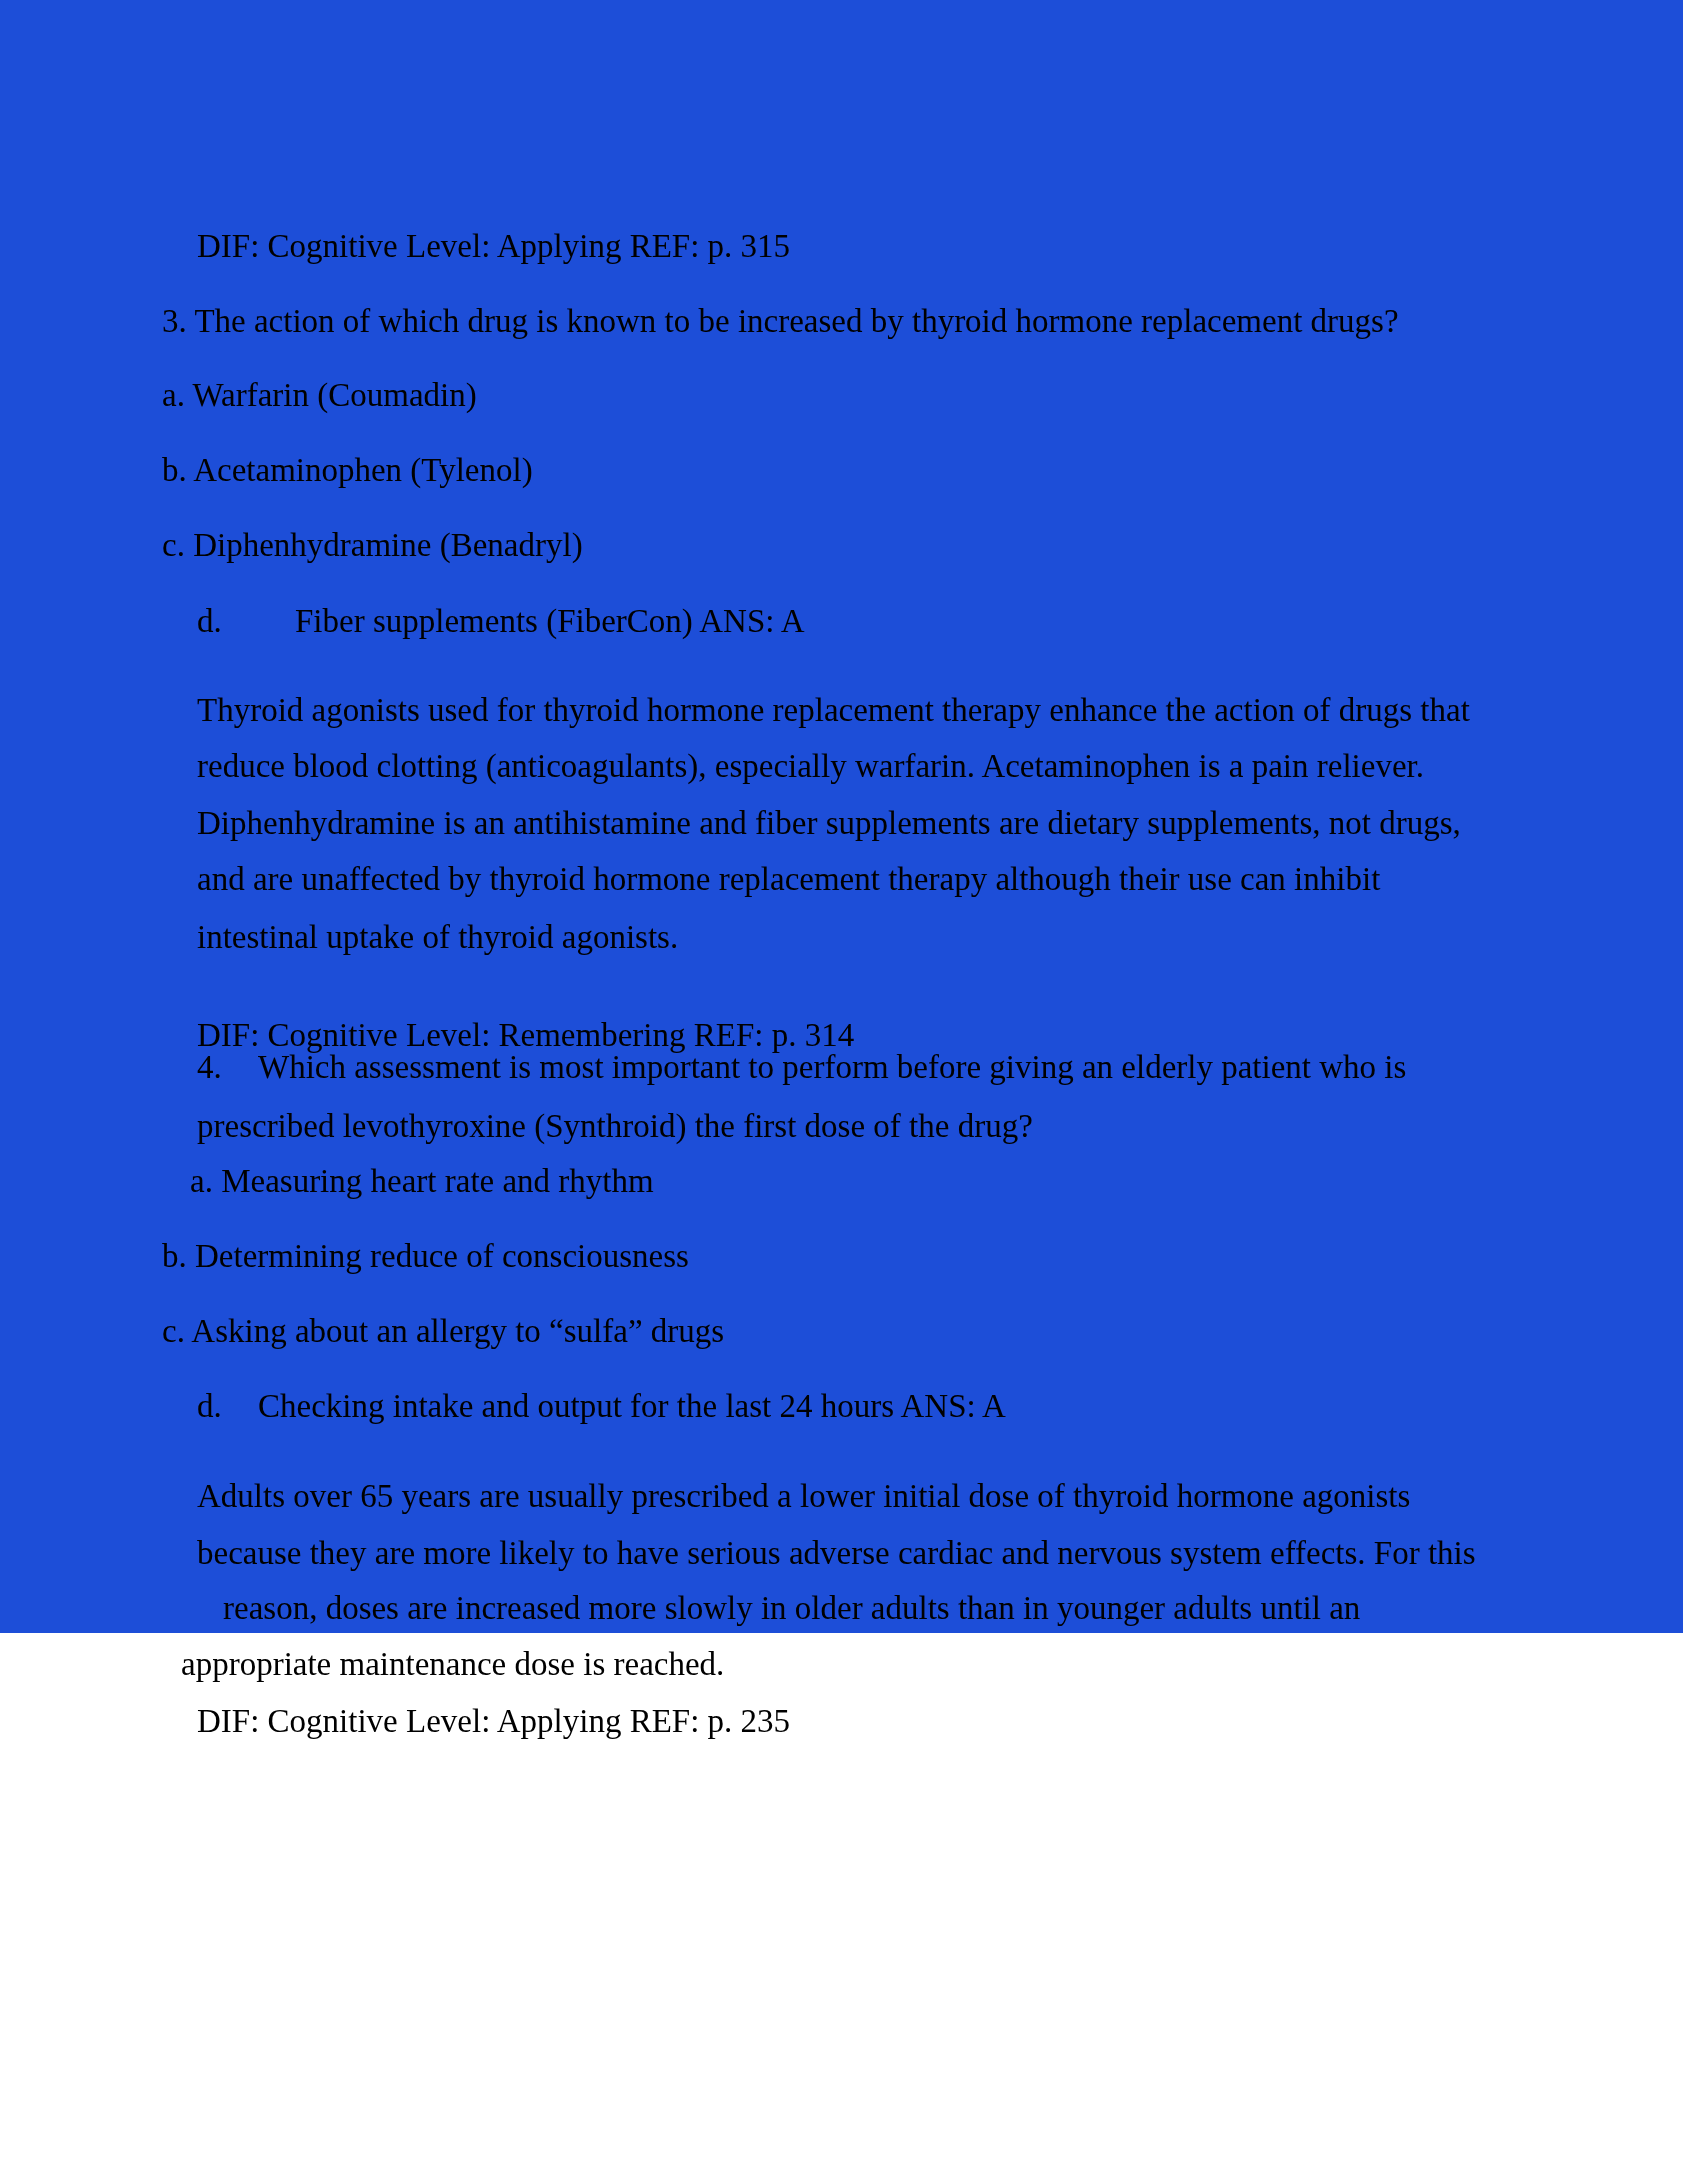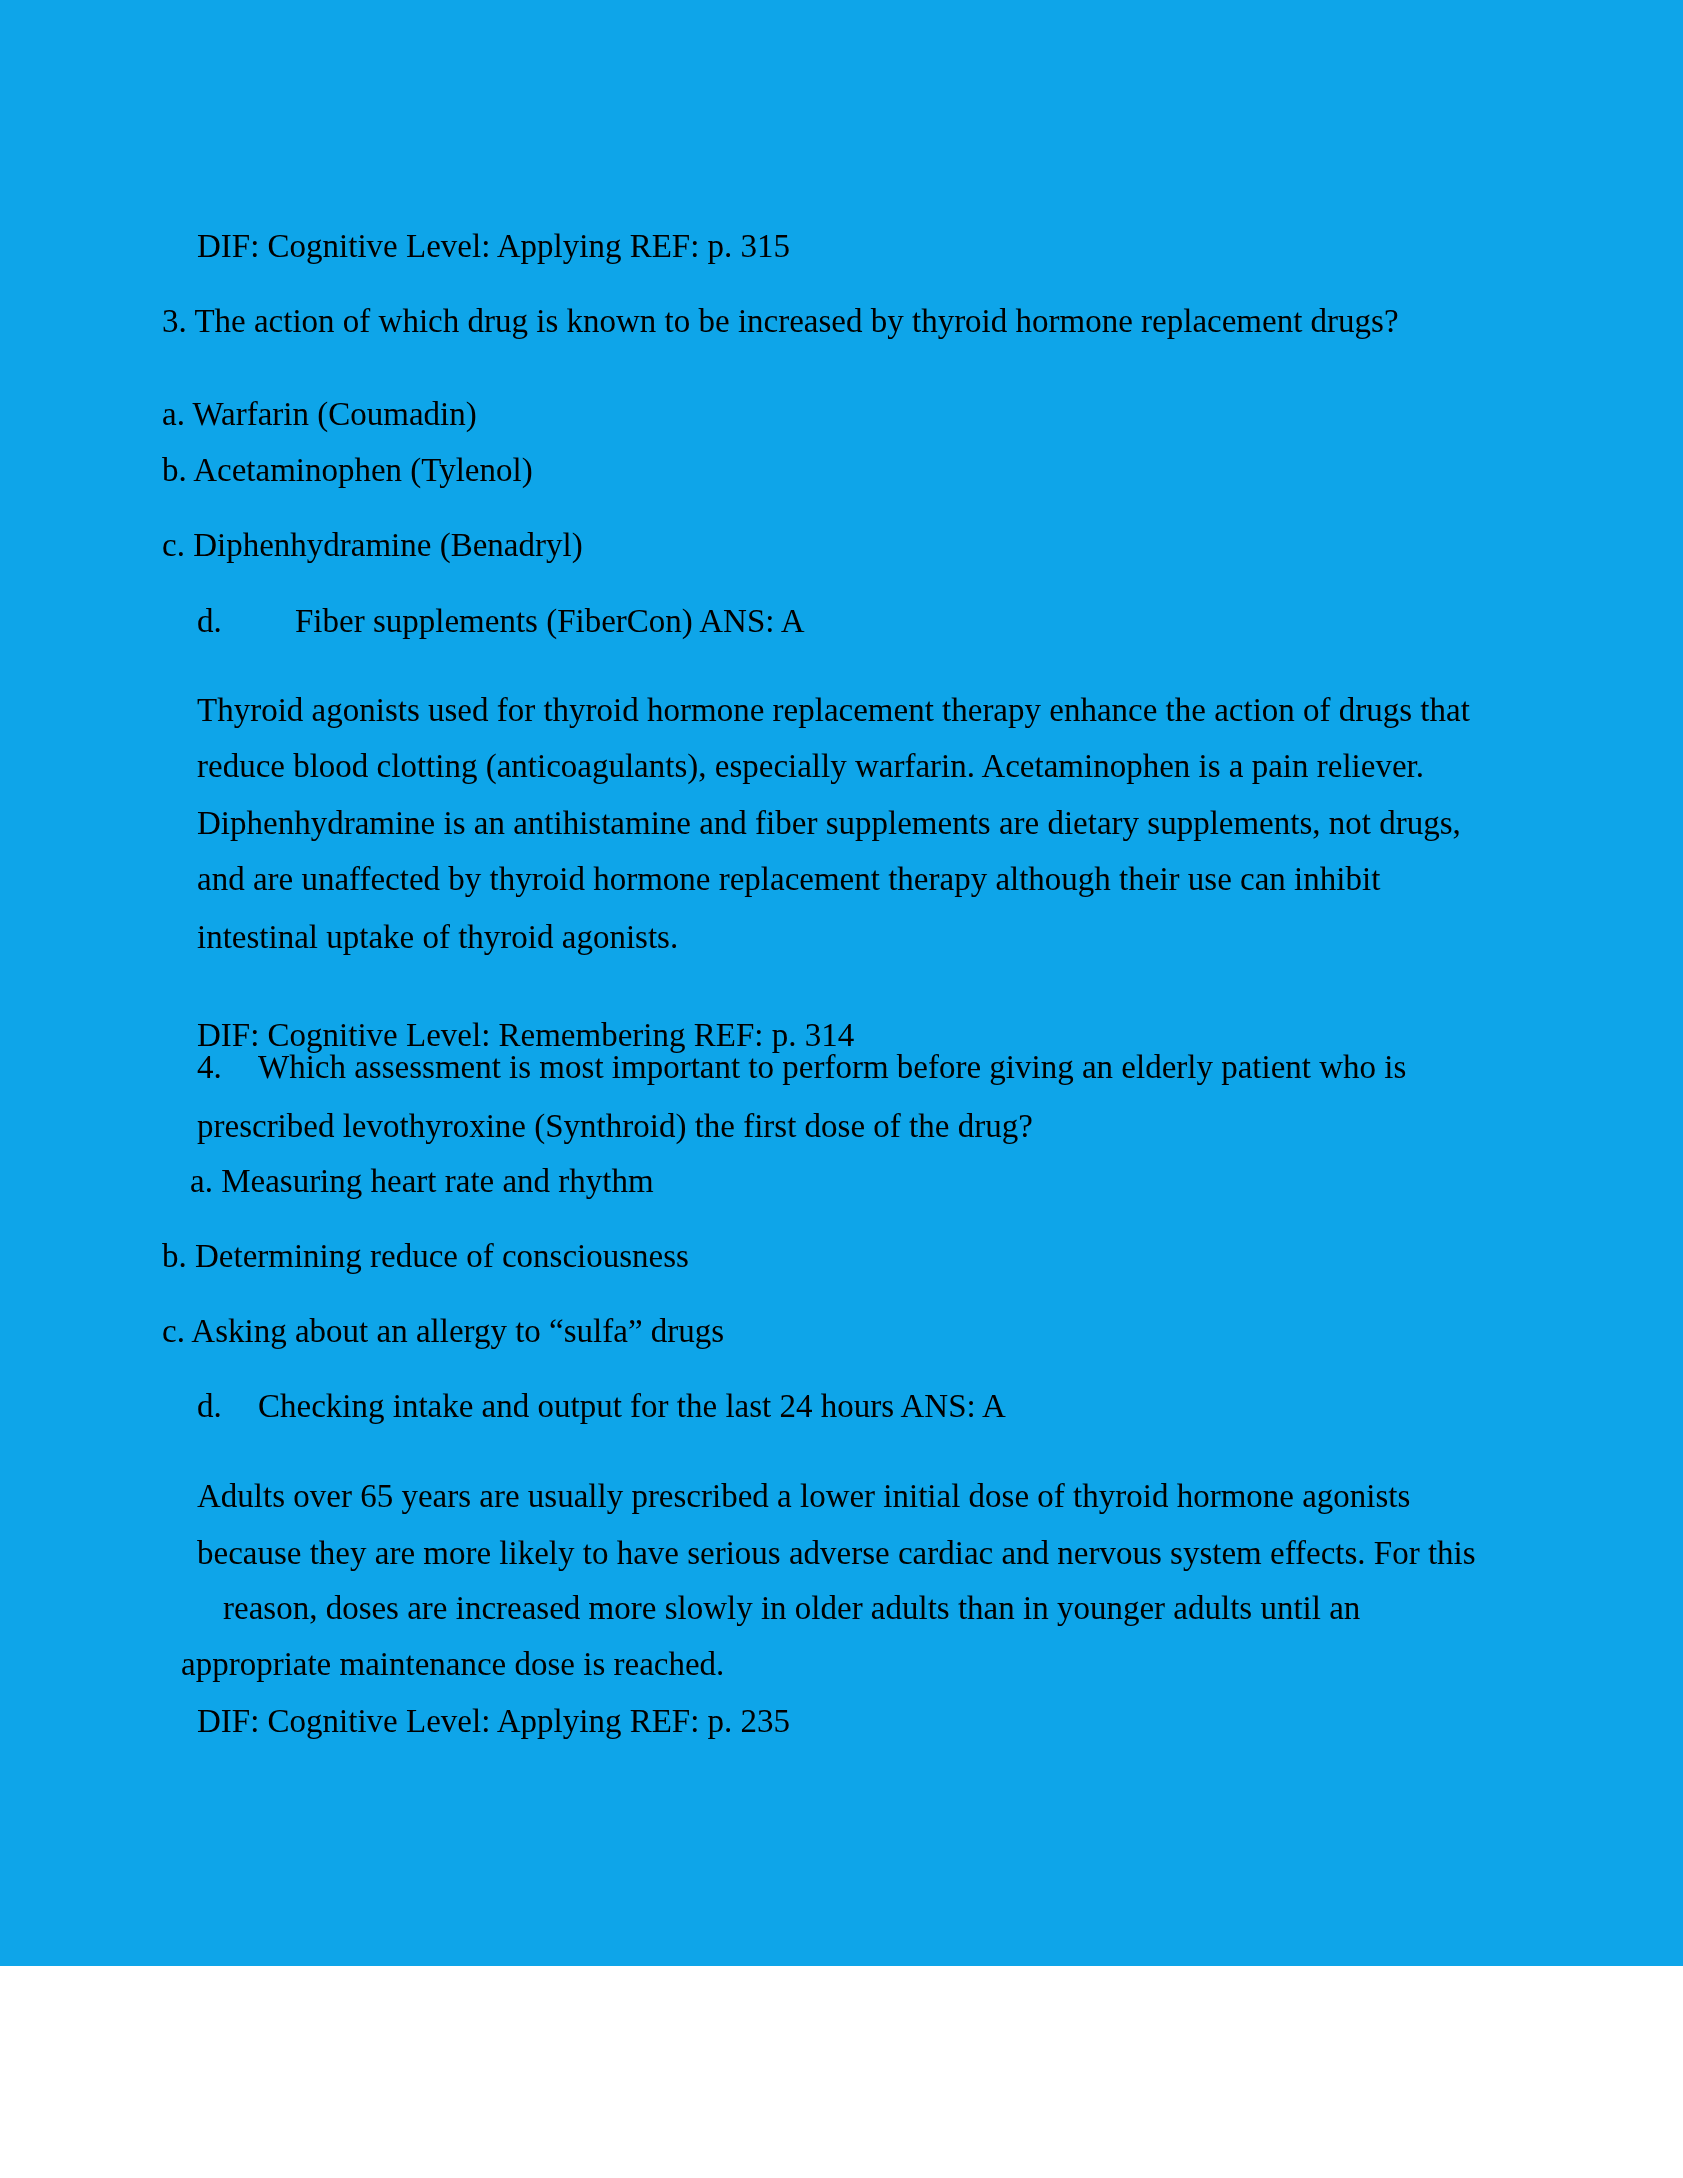--- a/index.html
+++ b/index.html
@@ -1,17 +1,17 @@
 <!DOCTYPE html>
 <html><head>
 <meta charset="utf-8">
 <style>
   html, body { margin: 0; padding: 0; background: #ffffff; }
   body { width: 1683px; height: 2178px; position: relative; overflow: hidden; }
-  .page { position: absolute; left: 0; top: 0; width: 1683px; height: 1966px; background: #0ea5e9; }
+  .page { position: absolute; left: 0; top: 0; width: 1683px; height: 1633px; background: #1d4ed8; }
   .ln {
     position: absolute;
     font-family: "Liberation Serif", "DejaVu Serif", serif;
     font-size: 33px;
     line-height: 40px;
     color: #000000;
     white-space: nowrap;
   }
   .lbl { position: absolute; font-family: "Liberation Serif", "DejaVu Serif", serif; font-size: 33px; line-height: 40px; color: #000; white-space: nowrap; }
 </style>
@@ -21,21 +21,21 @@
 <div class="page">
 
   <div class="ln" style="left:197px; top:226px;">DIF: Cognitive Level: Applying REF: p. 315</div>
 
   <div>
     <div class="ln" style="left:162px; top:301px;">
       <span>3.</span>
       <span>The action of which drug is known to be increased by thyroid hormone replacement drugs?</span>
     </div>
 
-    <div class="ln" style="left:162px; top:375px;margin-top:19px;">
+    <div class="ln" style="left:162px; top:375px;">
       <span>a.</span>
       <span>Warfarin (Coumadin)</span>
     </div>
     <div class="ln" style="left:162px; top:450px;">
       <span>b.</span>
       <span>Acetaminophen (Tylenol)</span>
     </div>
     <div class="ln" style="left:162px; top:525px;">
       <span>c.</span>
       <span>Diphenhydramine (Benadryl)</span>

